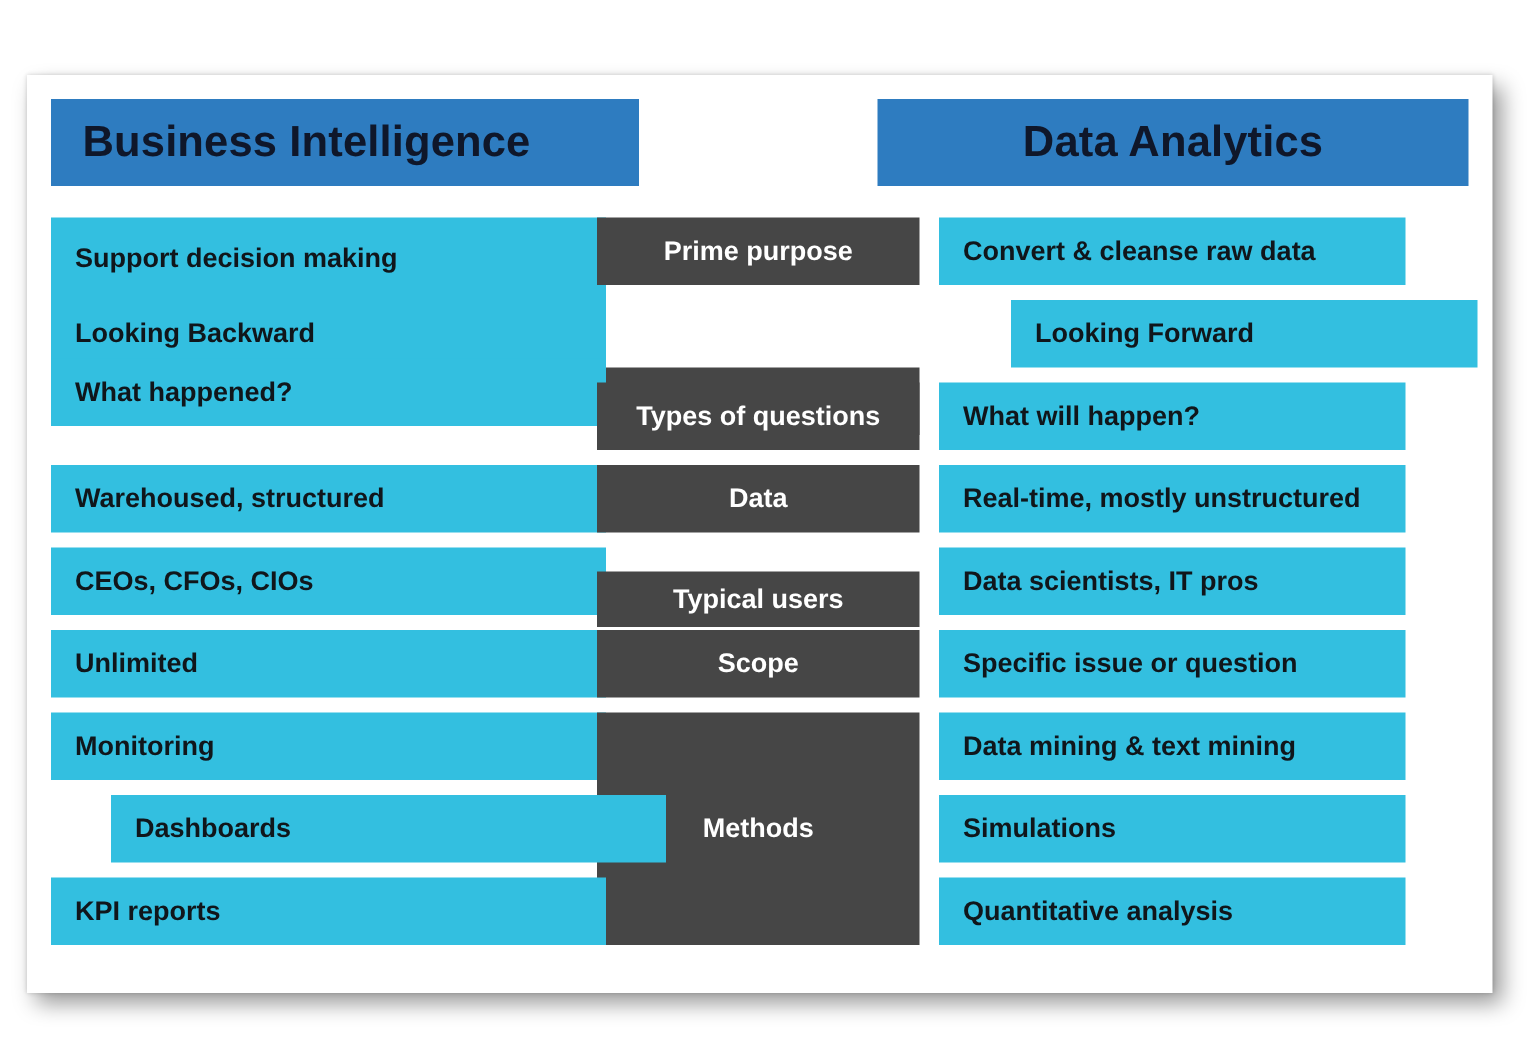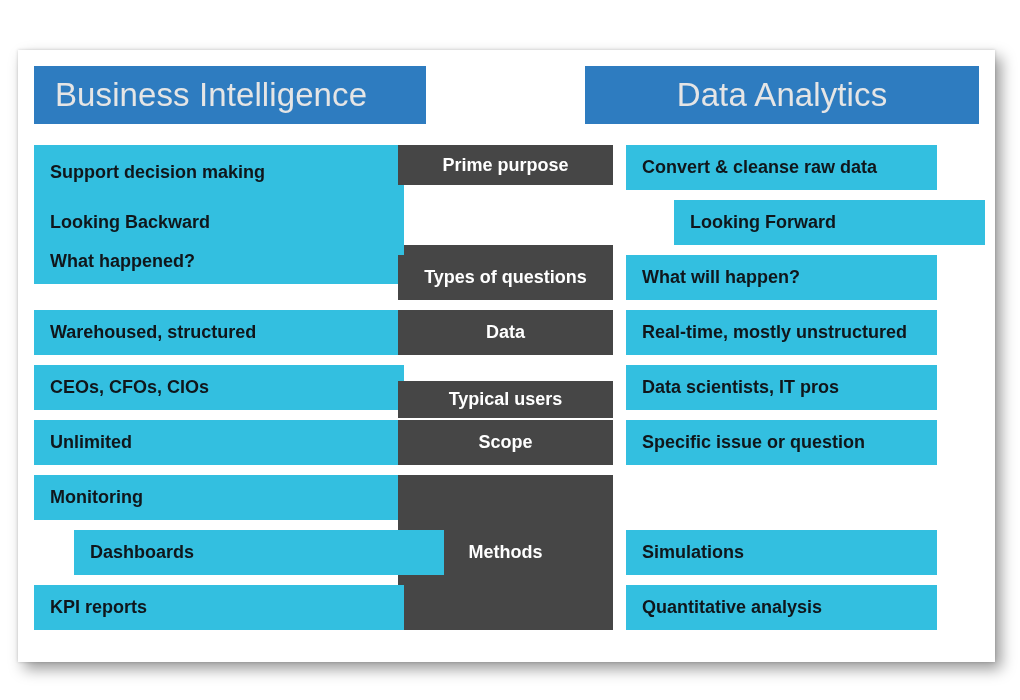--- a/index.html
+++ b/index.html
@@ -34,23 +34,23 @@
     left: 0;
     top: 16px;
     width: 977px;
     height: 58px;
   }
   .header-cell {
     position: absolute;
     top: 0;
     height: 58px;
     background: #2E7CC0;
-    color: #e5e5e5;
-    font-size: 33px;
-    font-weight: normal;
+    color: #0f172a;
+    font-size: 29px;
+    font-weight: bold;
     letter-spacing: 0.1px;
     display: flex;
     align-items: center;
     box-sizing: border-box;
   }
   #header-business-intelligence {
     left: 16px;
     width: 392px;
     padding-left: 21px;
     justify-content: flex-start;
@@ -111,21 +111,21 @@
     </div>
     <div class="header-cell" id="header-data-analytics">
       <span>Data Analytics</span>
     </div>
   </div>
 
   <div id="comparison-grid">
       <div class="grid-cell side-cell col-left" style="top: 0px; height: 55px;">
         <span>Support decision making</span>
       </div>
-      <div class="grid-cell center-cell" style="top: 0px; height: 40px;">
+      <div class="grid-cell center-cell" style="top: 0px; height: 45px;">
         <span>Prime purpose</span>
       </div>
       <div class="grid-cell side-cell col-right" style="top: 0px; height: 45px;">
         <span>Convert &amp; cleanse raw data</span>
       </div>
       <div class="grid-cell side-cell col-left" style="top: 55px; height: 45px;">
         <span>Looking Backward</span>
       </div>
       <div class="grid-cell center-cell" style="top: 55px; height: 45px; margin-top: 45px;">
         <span>Perspective</span>
@@ -168,20 +168,23 @@
       </div>
       <div class="grid-cell side-cell col-right" style="top: 275px; height: 45px;">
         <span>Specific issue or question</span>
       </div>
       <div class="grid-cell side-cell col-left" style="top: 330px; height: 45px;">
         <span>Monitoring</span>
       </div>
       <div class="grid-cell center-cell" style="top: 330px; height: 155px;">
         <span>Methods</span>
       </div>
+      <div class="grid-cell side-cell col-right" style="top: 330px; height: 45px;">
+        <span>Data mining &amp; text mining</span>
+      </div>
       <div class="grid-cell side-cell col-left" style="top: 385px; height: 45px; margin-left: 40px;">
         <span>Dashboards</span>
       </div>
       <div class="grid-cell side-cell col-right" style="top: 385px; height: 45px;">
         <span>Simulations</span>
       </div>
       <div class="grid-cell side-cell col-left" style="top: 440px; height: 45px;">
         <span>KPI reports</span>
       </div>
       <div class="grid-cell side-cell col-right" style="top: 440px; height: 45px;">

